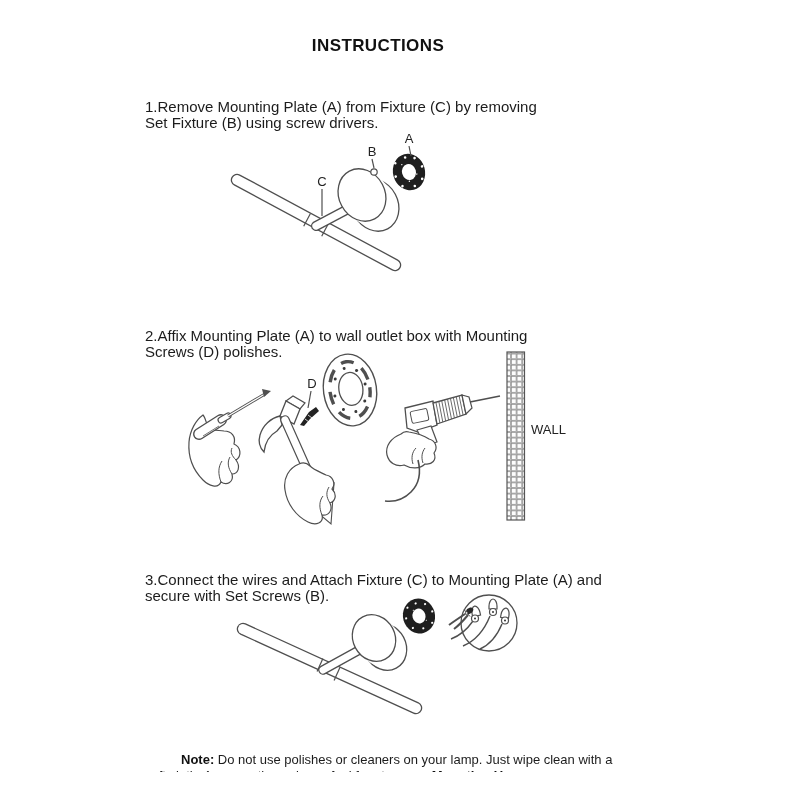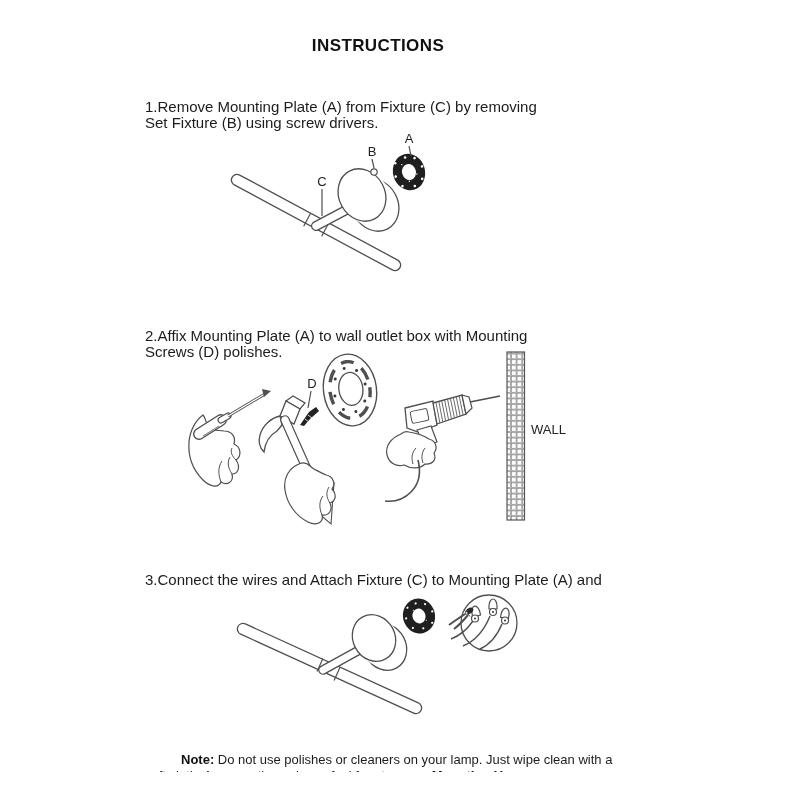--- a/index.html
+++ b/index.html
@@ -189,20 +189,21 @@
                C 257,117 262,112 259,105 C 263,100 261,93 254,91 C 248,87 240,85 234,84
                C 231,83 228,84 226,86 Z" fill="#ffffff" stroke="#4f4f4f" stroke-width="1.2"></path>
       <path class="ln" d="M 238,116 C 236,110 237,104 241,100" stroke-width="1"></path>
       <path class="ln" d="M 248,115 C 246,109 247,104 250,100" stroke-width="1"></path>
       <path class="ln" d="M 243,112 C 246,124 244,136 236,144 C 228,152 218,154 210,153" stroke-width="1.6"></path>
     </g>
   </svg>
 
   <div class="step-text" id="step3-text">
     <div>3.Connect the wires and Attach Fixture (C) to Mounting Plate (A) and</div>
+    <div>secure with Set Screws (B).</div>
   </div>
 
   <svg id="diagram3" class="diagram" width="300" height="130" viewBox="0 0 300 130">
 
     <g>
       <line x1="8" y1="41" x2="181" y2="120" stroke="#4f4f4f" stroke-width="12.5" stroke-linecap="round"></line>
       <line x1="8" y1="41" x2="181" y2="120" stroke="#ffffff" stroke-width="9.9" stroke-linecap="round"></line>
       <line class="ln" x1="87.9" y1="70.6" x2="82.1" y2="83.4" stroke-width="1.2"></line>
       <line class="ln" x1="104.9" y1="79.6" x2="99.1" y2="92.4" stroke-width="1.2"></line>
     </g>

